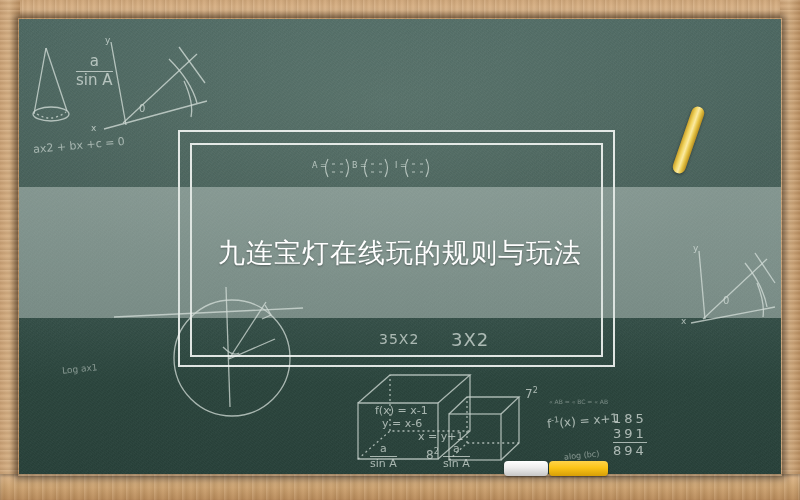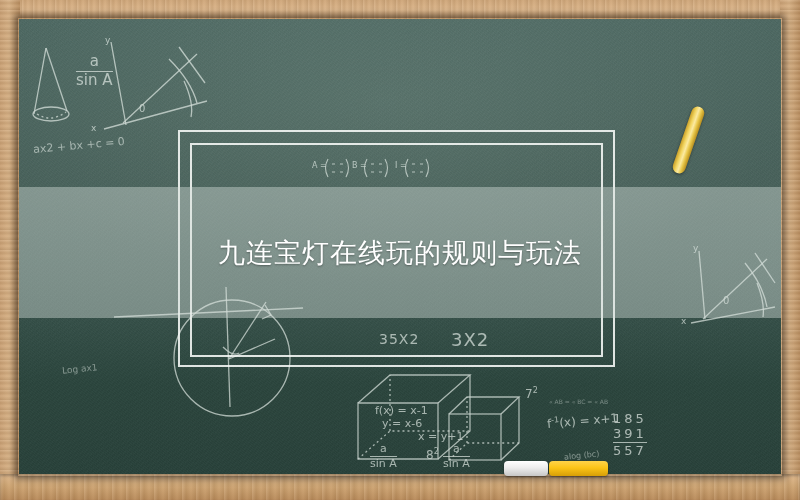--- a/index.html
+++ b/index.html
@@ -324,21 +324,21 @@
       <div class="ctext" style="left:530px; top:379px; font-size:6px; opacity:0.6;">« AB = « BC = « AB</div>
 
       <div class="ctext" style="left:528px; top:394px; font-size:12px; transform:rotate(-5deg);">
         <span>f</span><sup style="font-size:8px;">-1</sup><span>(x) = x+1</span>
       </div>
       <div class="ctext" style="left:545px; top:432px; font-size:8px; transform:rotate(-6deg); opacity:0.7;">alog (bc)</div>
       <div class="sum" style="left:594px; top:393px; font-size:13px;">
         <div>185</div>
         <div>391</div>
         <div class="rule"></div>
-        <div>557</div>
+        <div>894</div>
       </div>
     </div>
 
     <div class="rect-outer"></div>
     <div class="rect-inner"></div>
 
     <div class="band"></div>
 
     <div class="title">九连宝灯在线玩的规则与玩法</div>
 

